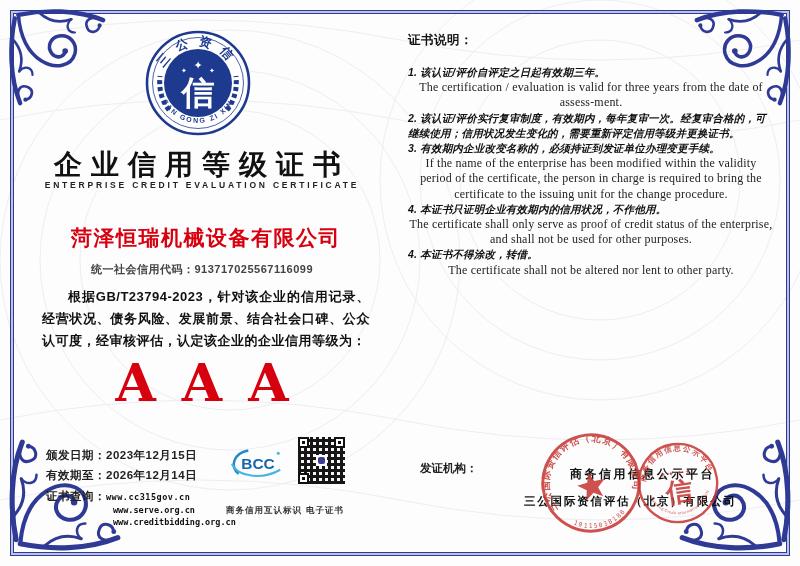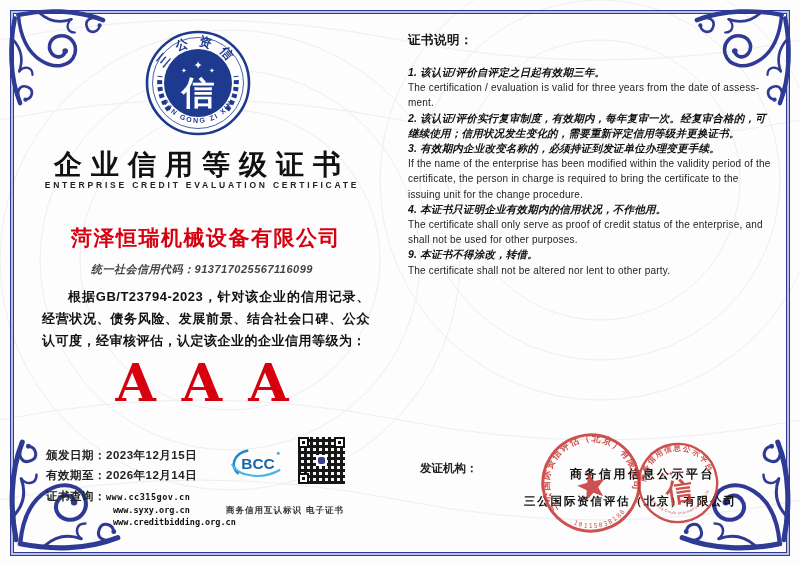--- a/index.html
+++ b/index.html
@@ -22,21 +22,21 @@
   .logo{left:145px;top:26px;width:106px;height:112px;}
   .title{left:28px;top:146px;width:348px;text-align:center;font-size:28px;font-weight:bold;
          letter-spacing:9px;color:#111;}
   .subtitle{left:28px;top:180px;width:348px;text-align:center;font-size:8.5px;font-weight:bold;
             letter-spacing:2.8px;color:#222;}
   .code-line{left:28px;top:203px;width:348px;text-align:center;font-size:12px;font-weight:bold;
              letter-spacing:1px;color:#3a3a3a;}
   .company{left:32px;top:224px;width:348px;text-align:center;font-size:21px;font-weight:bold;
            letter-spacing:1.5px;color:#d7000f;}
   .uscc{left:28px;top:262px;width:348px;text-align:center;font-size:11px;font-weight:600;
-        letter-spacing:0.5px;color:#444;font-style:italic;}
+        letter-spacing:0.5px;color:#444;}
   .statement{left:42px;top:286px;width:328px;font-size:13px;font-weight:600;line-height:22px;
              text-align:justify;text-indent:2em;color:#111;letter-spacing:0.5px;}
   .rating{left:28px;top:352px;width:348px;text-align:center;font-family:"DejaVu Serif",serif;
           font-size:52px;font-weight:bold;color:#d7000f;letter-spacing:26px;text-indent:26px;}
   .info-row{font-size:11.5px;font-weight:bold;color:#222;letter-spacing:0.5px;}
   .r1{left:46px;top:448px;} .r2{left:46px;top:468px;} .r3{left:46px;top:489px;}
   .url{font-family:"DejaVu Sans Mono",monospace;font-size:8.5px;font-weight:bold;color:#111;}
   .u2{left:113px;top:505px;} .u3{left:113px;top:517px;}
   .r3 .url{display:inline;}
   .bcc{left:228px;top:444px;width:58px;height:38px;}
@@ -47,22 +47,22 @@
   .qf::after{content:"";position:absolute;inset:2px;background:#111;}
   .qf.tl{left:0;top:0;} .qf.tr{right:0;top:0;} .qf.bl{left:0;bottom:0;}
   .qc{position:absolute;left:18px;top:18px;width:11px;height:11px;background:#fff;}
   .qc::after{content:"";position:absolute;inset:2px;background:#3a3f8f;border-radius:2px;}
   .mini-label{font-size:8.5px;font-weight:600;color:#333;letter-spacing:1px;top:505px;}
   .ml1{left:226px;} .ml2{left:306px;}
   
   .instructions{left:408px;top:32px;width:366px;}
   .instr-heading{font-size:12.5px;font-weight:bold;color:#111;margin-bottom:16px;letter-spacing:0.5px;}
   .item .zh{font-size:10.5px;font-weight:bold;color:#111;line-height:15.2px;letter-spacing:0.2px;font-style:italic;}
-  .item .en{font-family:Liberation Sans, sans-serif;font-size:10px;color:#222;line-height:15.2px;
-            letter-spacing:0.2px;}
+  .item .en{font-family:Liberation Serif, serif;font-size:12px;color:#222;line-height:15.2px;
+            letter-spacing:0.2px;text-align:center;}
   
   .issuer-label{left:420px;top:461px;font-size:11.5px;font-weight:bold;color:#222;}
   .issuer-line{font-weight:600;color:#111;z-index:1;}
   .il1{left:570px;top:466px;font-size:12px;letter-spacing:2.5px;}
   .il2{left:524px;top:494px;font-size:11.5px;letter-spacing:1.8px;}
   .seal{z-index:2;opacity:0.88;}
   .seal-left{left:540px;top:432px;width:102px;height:102px;transform:rotate(-14deg);}
   .seal-right{left:636px;top:441px;width:84px;height:84px;transform:rotate(-8deg);}
 </style>
 </head>
@@ -149,21 +149,21 @@
 
   <div class="abs uscc"><span>统一社会信用代码：</span><span>913717025567116099</span></div>
 
   <div class="abs statement">根据GB/T23794-2023，针对该企业的信用记录、经营状况、债务风险、发展前景、结合社会口碑、公众认可度，经审核评估，认定该企业的企业信用等级为：</div>
 
   <div class="abs rating">AAA</div>
 
   <div class="abs info-row r1"><span>颁发日期：</span><span>2023年12月15日</span></div>
   <div class="abs info-row r2"><span>有效期至：</span><span>2026年12月14日</span></div>
   <div class="abs info-row r3"><span>证书查询：</span><span class="url">www.cc315gov.cn</span></div>
-  <div class="abs url u2">www.syxy.org.cn</div>
+  <div class="abs url u2">www.serve.org.cn</div>
   <div class="abs url u3">www.creditbidding.org.cn</div>
 
   <svg class="abs bcc" viewBox="0 0 60 38">
     <path d="M11,30 C2,23 5,9 21,6" fill="none" stroke="#1e88c9" stroke-width="2.6"></path>
     <path d="M4,20 C10,33 35,37 54,26" fill="none" stroke="#49b4e6" stroke-width="2.2"></path>
     <circle cx="52" cy="9" r="1.6" fill="#49b4e6"></circle>
     <text x="31" y="25" text-anchor="middle" font-size="16" font-weight="bold" fill="#1565a8" font-family="Liberation Sans, sans-serif">BCC</text>
   </svg>
 
   <div class="abs qr">
@@ -187,21 +187,21 @@
     </div>
     <div class="item">
       <div class="zh">3. 有效期内企业改变名称的，必须持证到发证单位办理变更手续。</div>
       <div class="en">If the name of the enterprise has been modified within the validity period of the certificate, the person in charge is required to bring the certificate to the issuing unit for the change procedure.</div>
     </div>
     <div class="item">
       <div class="zh">4. 本证书只证明企业有效期内的信用状况，不作他用。</div>
       <div class="en">The certificate shall only serve as proof of credit status of the enterprise, and shall not be used for other purposes.</div>
     </div>
     <div class="item">
-      <div class="zh">9. 本证书不得涂改，转借。</div>
+      <div class="zh">4. 本证书不得涂改，转借。</div>
       <div class="en">The certificate shall not be altered nor lent to other party.</div>
     </div>
   </div>
 
   <div class="abs issuer-label">发证机构：</div>
   <div class="abs issuer-line il1">商务信用信息公示平台</div>
   <div class="abs issuer-line il2">三公国际资信评估（北京）有限公司</div>
 
   <svg class="abs seal seal-left" viewBox="0 0 104 104">
     <circle cx="52" cy="52" r="49" fill="none" stroke="#c73a36" stroke-width="3"></circle>

